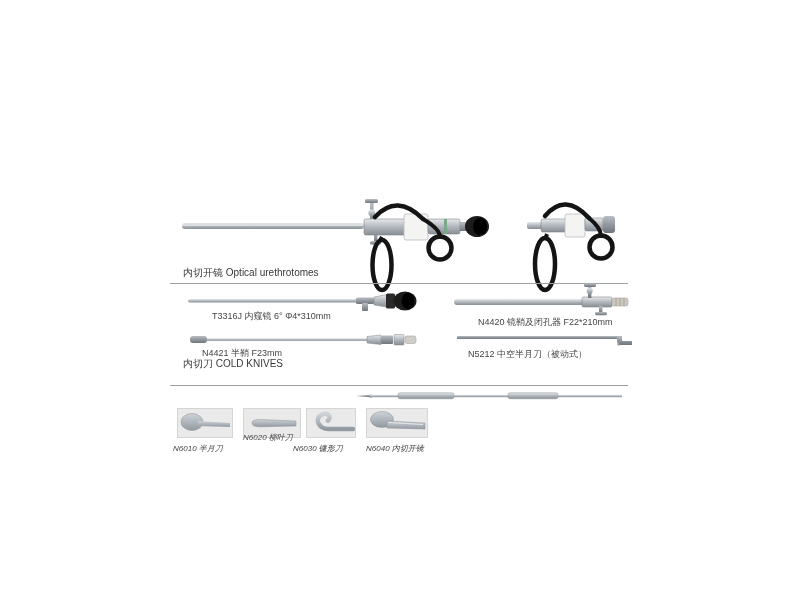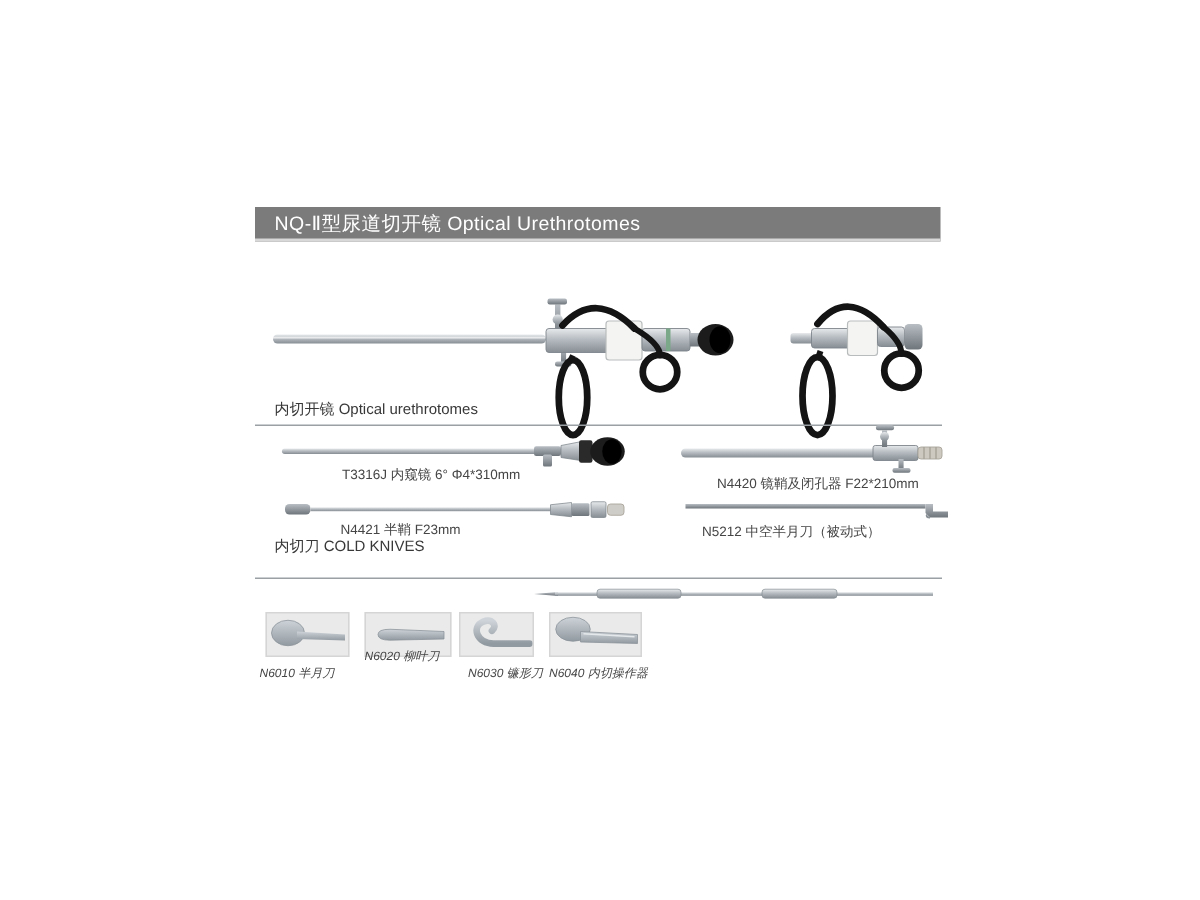--- a/index.html
+++ b/index.html
@@ -37,23 +37,20 @@
         <stop offset="0" stop-color="#b8bec3"></stop>
           <stop offset="1" stop-color="#6e757b"></stop>
       </linearGradient>
       <linearGradient id="blade" x1="0" y1="0" x2="0" y2="1">
         <stop offset="0" stop-color="#cdd3d8"></stop>
           <stop offset="1" stop-color="#929aa1"></stop>
       </linearGradient>
     </defs>
   </svg>
 
-  <div class="abs header-bar">
-    <span>NQ-Ⅱ型尿道切开镜 Optical Urethrotomes</span>
-  </div>
 
   <svg class="abs" style="left:178px;top:195px" width="312" height="100" viewBox="0 0 312 100">
 
     <rect x="4" y="28" width="182" height="6" rx="3" fill="url(#metalH)"></rect>
     <rect x="4" y="29.5" width="182" height="1.2" fill="#f2f3f4" opacity=".8"></rect>
 
     <rect x="192" y="8" width="3.6" height="22" fill="url(#metalD)"></rect>
     <rect x="187" y="4" width="13" height="4" rx="1.5" fill="url(#metalD)"></rect>
     <circle cx="193.8" cy="18" r="3.4" fill="url(#metalH)"></circle>
 
@@ -106,21 +103,21 @@
 
   <svg class="abs" style="left:186px;top:290px" width="232" height="22" viewBox="0 0 232 22">
     <rect x="2" y="9" width="170" height="3.6" rx="1.8" fill="url(#metalH)"></rect>
     <rect x="170" y="7.5" width="18" height="6.5" rx="1.5" fill="url(#metalD)"></rect>
     <rect x="176" y="13" width="6" height="8" rx="1" fill="url(#metalD)"></rect>
     <polygon points="188,7 201,4.5 201,17 188,15" fill="url(#metalH)" stroke="#7e858b" stroke-width=".5"></polygon>
     <rect x="200" y="3.5" width="9" height="15" rx="1.5" fill="#2a2a2a"></rect>
     <ellipse cx="219" cy="11" rx="11.5" ry="9.5" fill="#1c1c1c"></ellipse>
     <ellipse cx="222" cy="11" rx="6.5" ry="8.2" fill="#000"></ellipse>
   </svg>
-  <div class="abs plabel" style="left:228px;top:310px">T3316J  内窥镜  6° Φ4*310mm</div>
+  <div class="abs plabel" style="left:212px;top:310px">T3316J  内窥镜  6° Φ4*310mm</div>
 
   <svg class="abs" style="left:452px;top:283px" width="182" height="33" viewBox="0 0 182 33">
     <rect x="2" y="16" width="130" height="6" rx="3" fill="url(#metalH)"></rect>
     <rect x="130" y="14" width="30" height="10" rx="1.5" fill="url(#metalH)" stroke="#7e858b" stroke-width=".6"></rect>
 
     <rect x="136" y="4" width="3.4" height="11" fill="url(#metalD)"></rect>
     <circle cx="137.7" cy="8" r="3" fill="url(#metalH)"></circle>
     <rect x="132" y="0.5" width="12" height="3.4" rx="1.4" fill="url(#metalD)"></rect>
 
     <rect x="147" y="23" width="3.4" height="7" fill="url(#metalD)"></rect>
@@ -134,21 +131,21 @@
   <div class="abs plabel" style="left:478px;top:316px">N4420  镜鞘及闭孔器 F22*210mm</div>
 
   <svg class="abs" style="left:188px;top:332px" width="232" height="16" viewBox="0 0 232 16">
     <rect x="2" y="4" width="17" height="7" rx="3" fill="url(#metalD)"></rect>
     <rect x="19" y="6.2" width="160" height="2.6" fill="url(#metalH)"></rect>
     <polygon points="179,4.5 193,3 193,12.5 179,11" fill="url(#metalH)" stroke="#7e858b" stroke-width=".5"></polygon>
     <rect x="193" y="3.5" width="12" height="8.5" rx="1" fill="url(#metalD)"></rect>
     <rect x="206" y="2.5" width="10" height="10.5" rx="1" fill="url(#metalH)" stroke="#7e858b" stroke-width=".5"></rect>
     <rect x="217" y="4" width="11" height="7.5" rx="2" fill="#cfcdc8" stroke="#a9a59b" stroke-width=".6"></rect>
   </svg>
-  <div class="abs plabel" style="left:227px;top:347px">N4421  半鞘 F23mm</div>
+  <div class="abs plabel" style="left:202px;top:347px">N4421  半鞘 F23mm</div>
 
   <svg class="abs" style="left:455px;top:331px" width="186" height="16" viewBox="0 0 186 16">
     <rect x="2" y="5" width="160" height="3" fill="url(#metalD)"></rect>
     <polygon points="162,5 167,5 167,10 177,10 177,14 165,14 162,11" fill="url(#metalD)"></polygon>
     <path d="M165,14 q-3,0 -2,-2" stroke="#8a9197" stroke-width="1.2" fill="none"></path>
   </svg>
   <div class="abs plabel" style="left:468px;top:348px">N5212  中空半月刀（被动式）</div>
 
   <div class="abs sec-title" style="left:183px;top:357px">内切刀 COLD KNIVES</div>
   <div class="abs divider" style="left:170px;top:385px;width:458px"></div>
@@ -179,16 +176,16 @@
   <div class="abs thumb" style="left:366px;top:408px;width:62px;height:30px">
     <svg width="60" height="28" viewBox="0 0 60 28">
       <ellipse cx="15" cy="10.5" rx="11.5" ry="8" fill="url(#blade)" stroke="#8a9198" stroke-width=".5"></ellipse>
       <polygon points="20,12 58,14 58,20 20,19" fill="url(#blade)" stroke="#8a9198" stroke-width=".5"></polygon>
       <line x1="22" y1="13.5" x2="56" y2="15.5" stroke="#e4e8ea" stroke-width="1"></line>
     </svg>
   </div>
 
   <div class="abs klabel" style="left:173px;top:443px">N6010  半月刀</div>
   <div class="abs klabel" style="left:243px;top:432px">N6020  柳叶刀</div>
-  <div class="abs klabel" style="left:312px;top:443px">N6030  镰形刀</div>
-  <div class="abs klabel" style="left:366px;top:443px">N6040  内切操作器</div>
+  <div class="abs klabel" style="left:293px;top:443px">N6030  镰形刀</div>
+  <div class="abs klabel" style="left:366px;top:443px">N6040  内切开镜</div>
 
 </div>
 
 </body></html>

